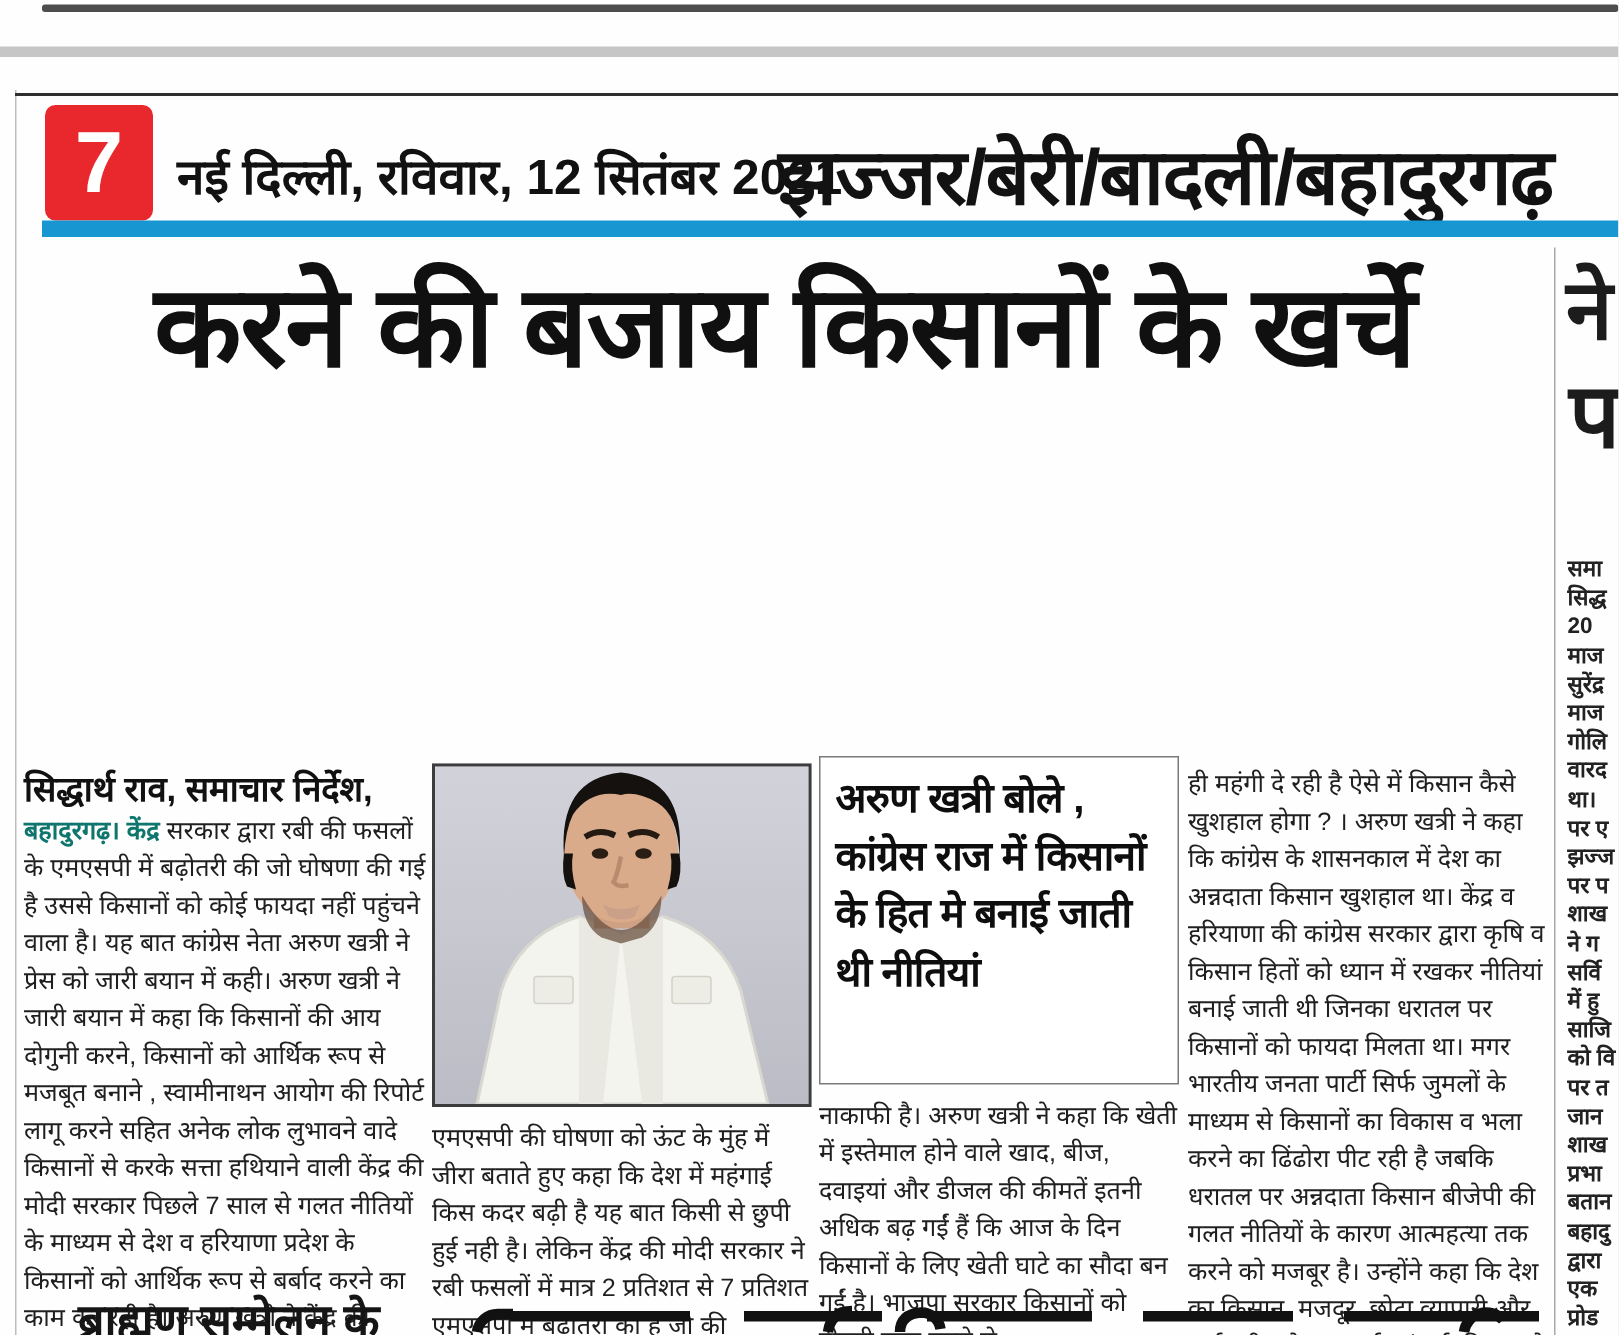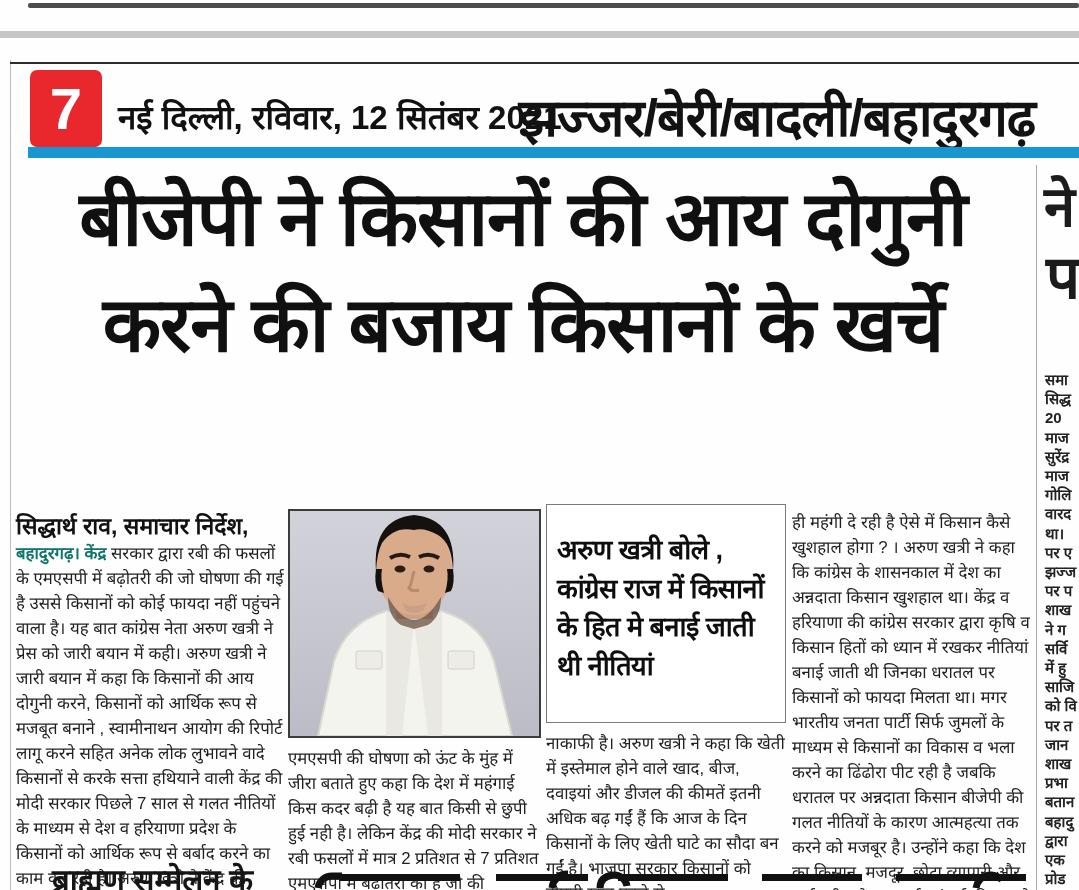--- a/index.html
+++ b/index.html
@@ -36,21 +36,21 @@
   .lead-bold { font-weight:700; color:#0f766e; }
   .col2 { position:absolute; left:288px; top:746px; width:254px; }
   .col3 { position:absolute; left:546px; top:731px; width:242px; }
   .col4 { position:absolute; left:792px; top:510px; width:242px; }
 
   .photo-frame { position:absolute; left:288px; top:509px; width:253px; height:229px; border:2px solid #3c3c3c; background:#c7c7cf; }
   .photo-frame svg { display:block; width:100%; height:100%; }
 
   .quote-box {
     position:absolute; left:546px; top:504px; width:240px; height:219px;
-    border:1px solid #7a7a7a; background:#fff; padding:26px 10px;
+    border:1px solid #7a7a7a; background:#fff; padding:8px 10px;
     font-size:27px; font-weight:800; line-height:38.5px; color:#0e0e0e; letter-spacing:-0.5px;
   }
 
   .next-article-partial { position:absolute; left:52px; top:858px; font-size:31px; font-weight:800; color:#151515; white-space:nowrap; }
   .bottom-crop-svg { position:absolute; left:300px; top:864px; }
 </style>
 </head>
 <body>
 
 <div class="page">
@@ -61,21 +61,20 @@
   <div class="header-top-border"></div>
 
   <div class="pageno-box">
     <span>7</span>
   </div>
   <div class="edition-line">नई दिल्ली, रविवार, 12 सितंबर 2021</div>
   <div class="section-title">झज्जर/बेरी/बादली/बहादुरगढ़</div>
   <div class="blue-bar"></div>
 
   <div class="headline">
-    <div>बीजेपी ने किसानों की आय दोगुनी</div>
     <div>करने की बजाय किसानों के खर्चे</div>
   </div>
 
   <div class="right-rule"></div>
   <div class="rc-big1">ने</div>
   <div class="rc-big2">प</div>
   <div class="rc-lines">
       <div>समा</div>
       <div>सिद्ध</div>
       <div>20</div>

